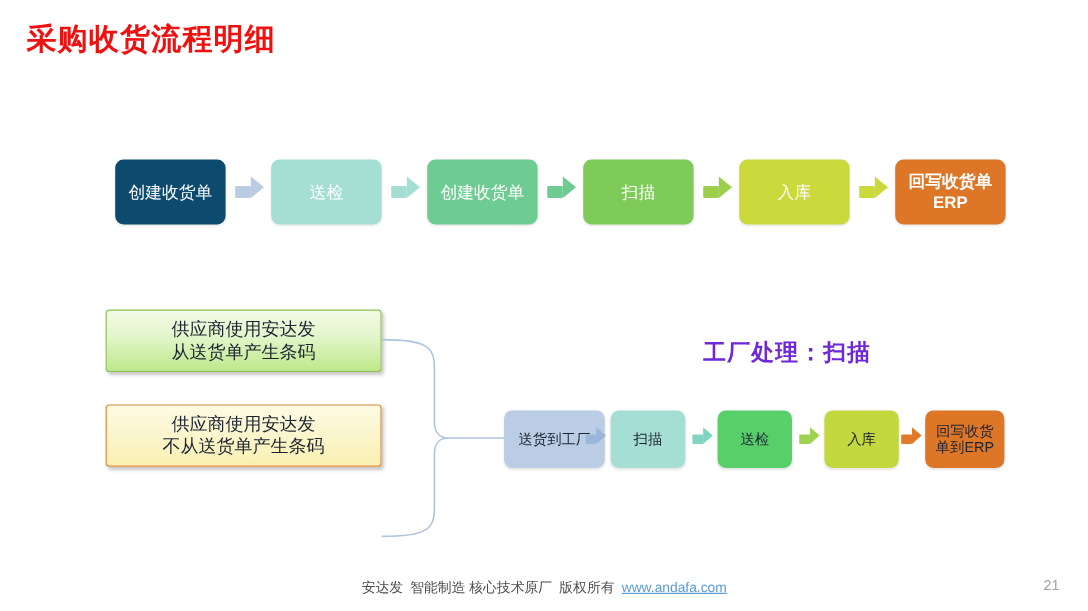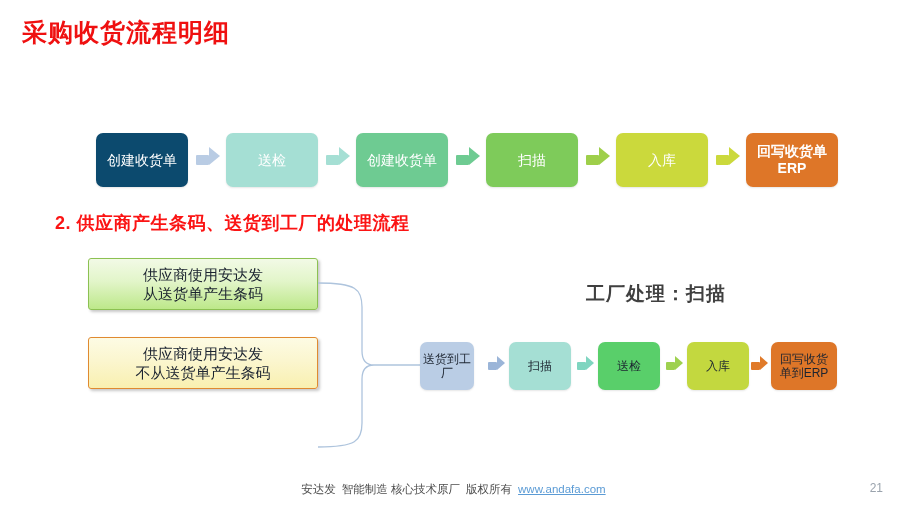--- a/index.html
+++ b/index.html
@@ -119,21 +119,21 @@
     left: 316px; top: 255px;
     width: 110px; height: 220px;
   }
 
   
   #factory-label {
     position: absolute;
     left: 586px; top: 281px;
     font-size: 19px;
     font-weight: bold;
-    color: #404040;
+    color: #6d28d9;
     white-space: nowrap;
     letter-spacing: 1px;
   }
 
   
   #footer {
     position: absolute;
     left: 0; right: 0; top: 482px;
     text-align: center;
     font-size: 11.5px;
@@ -193,39 +193,38 @@
       <div class="arrow" style="left: 586px;">
         <div class="shaft" style="background: rgb(158, 207, 74);"></div>
         <div class="head" style="border-left-color: rgb(158, 207, 74);"></div>
       </div>
       <div class="arrow" style="left: 716px;">
         <div class="shaft" style="background: rgb(203, 217, 60);"></div>
         <div class="head" style="border-left-color: rgb(203, 217, 60);"></div>
       </div>
     </div>
 
-  <div class="section-heading" id="heading-2">2. 供应商产生条码、送货到工厂的处理流程</div>
 
   <div class="option-box" id="option-1">
     <span>供应商使用安达发<br>从送货单产生条码</span>
   </div>
   <div class="option-box" id="option-2">
     <span>供应商使用安达发<br>不从送货单产生条码</span>
   </div>
 
   <svg id="brace" viewBox="0 0 110 220" xmlns="http://www.w3.org/2000/svg">
     <path d="M2,28 C40,28 46,34 46,52 L46,96 C46,108 52,110 58,110
              C52,110 46,112 46,124 L46,168 C46,186 40,192 2,192" fill="none" stroke="#aec4dd" stroke-width="1.3"></path>
     <path d="M58,110 L104,110" fill="none" stroke="#aec4dd" stroke-width="1.3"></path>
   </svg>
 
   <div id="factory-label">工厂处理：扫描</div>
 
   <div class="row2" id="flow-row-2">
-      <div class="chip" style="left: 420px; width: 54px; background: rgb(186, 205, 229); justify-content: center;">
+      <div class="chip" style="left: 420px; width: 84px; background: rgb(186, 205, 229); justify-content: center;">
         <span>送货到工厂</span>
       </div>
       <div class="chip" style="left: 509px; width: 62px; background: rgb(165, 223, 212);">
         <span>扫描</span>
       </div>
       <div class="chip" style="left: 598px; width: 62px; background: rgb(89, 207, 106);">
         <span>送检</span>
       </div>
       <div class="chip" style="left: 687px; width: 62px; background: rgb(195, 216, 63);">
         <span>入库</span>

